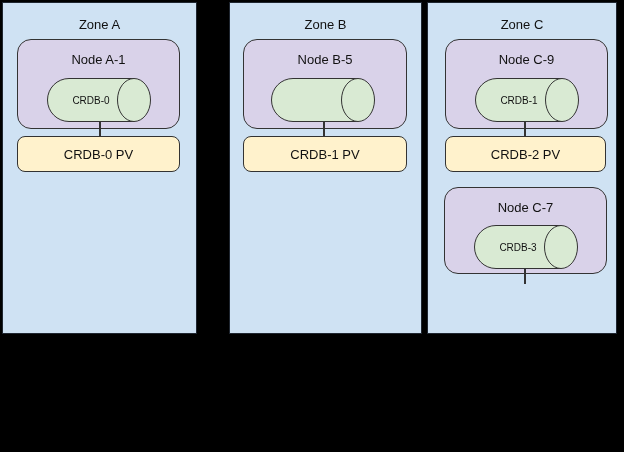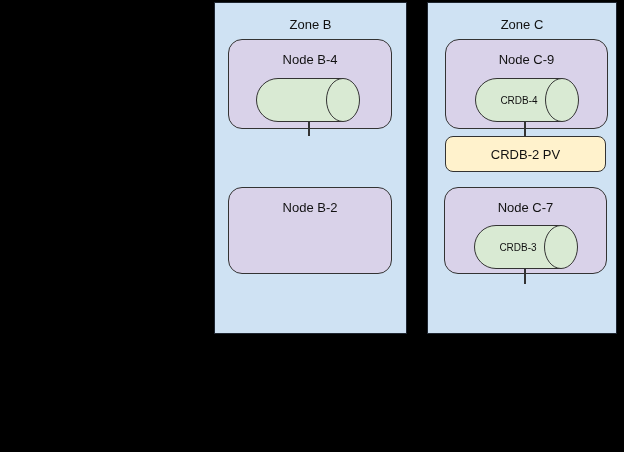--- a/index.html
+++ b/index.html
@@ -60,63 +60,83 @@
   .pod .pf{fill:var(--pod-fill);}
   .pod .ps{fill:none;stroke:var(--stroke);stroke-width:1;}
   .pod .pe{fill:var(--pod-fill);stroke:var(--stroke);stroke-width:1;}
   .pod-label{
     position:absolute;width:88px;height:44px;
     display:flex;align-items:center;justify-content:center;
     font-size:10px;
   }
   
   .zone-a{left:2px;width:195px;}
-  .zone-b{left:214px;width:193px;}
+  .zone-b{left:229px;width:193px;}
   .zone-c{left:427px;width:190px;}
 </style>
 </head>
 <body>
 
 <div class="canvas">
 
+  <div class="zone zone-a">
+    <div class="zone-title">Zone A</div>
+
+    <div class="node" style="left:14px;top:36px;width:163px;height:90px;">
+      <div class="node-title">Node A-1</div>
+    </div>
+
+    <svg class="pod" style="left:44px;top:75px;" width="104" height="44" viewBox="0 0 104 44">
+      <path class="pf" d="M87 0.5 H22 A21.5 21.5 0 0 0 22 43.5 H87 Z"></path>
+      <path class="ps" d="M87 0.5 H22 A21.5 21.5 0 0 0 22 43.5 H87"></path>
+      <ellipse class="pe" cx="87" cy="22" rx="16.5" ry="21.5"></ellipse>
+    </svg>
+    <div class="pod-label" style="left:44px;top:75px;">CRDB-0</div>
+
+    <div class="connector" style="left:96px;top:119px;height:14px;"></div>
+
+    <div class="pv" style="left:14px;top:133px;width:163px;">
+      <span>CRDB-0 PV</span>
+    </div>
+  </div>
 
   <div class="zone zone-b">
     <div class="zone-title">Zone B</div>
 
     <div class="node" style="left:13px;top:36px;width:164px;height:90px;">
-      <div class="node-title">Node B-4</div>
+      <div class="node-title">Node B-5</div>
     </div>
 
     <svg class="pod" style="left:41px;top:75px;" width="104" height="44" viewBox="0 0 104 44">
       <path class="pf" d="M87 0.5 H22 A21.5 21.5 0 0 0 22 43.5 H87 Z"></path>
       <path class="ps" d="M87 0.5 H22 A21.5 21.5 0 0 0 22 43.5 H87"></path>
       <ellipse class="pe" cx="87" cy="22" rx="16.5" ry="21.5"></ellipse>
     </svg>
 
     <div class="connector" style="left:93px;top:119px;height:14px;"></div>
 
+    <div class="pv" style="left:13px;top:133px;width:164px;">
+      <span>CRDB-1 PV</span>
+    </div>
 
-    <div class="node" style="left:13px;top:184px;width:164px;height:87px;">
-      <div class="node-title">Node B-2</div>
-    </div>
   </div>
 
   <div class="zone zone-c">
     <div class="zone-title">Zone C</div>
 
     <div class="node" style="left:17px;top:36px;width:163px;height:90px;">
       <div class="node-title">Node C-9</div>
     </div>
 
     <svg class="pod" style="left:47px;top:75px;" width="104" height="44" viewBox="0 0 104 44">
       <path class="pf" d="M87 0.5 H22 A21.5 21.5 0 0 0 22 43.5 H87 Z"></path>
       <path class="ps" d="M87 0.5 H22 A21.5 21.5 0 0 0 22 43.5 H87"></path>
       <ellipse class="pe" cx="87" cy="22" rx="16.5" ry="21.5"></ellipse>
     </svg>
-    <div class="pod-label" style="left:47px;top:75px;">CRDB-4</div>
+    <div class="pod-label" style="left:47px;top:75px;">CRDB-1</div>
 
     <div class="connector" style="left:96px;top:119px;height:14px;"></div>
 
     <div class="pv" style="left:17px;top:133px;width:161px;">
       <span>CRDB-2 PV</span>
     </div>
 
     <div class="node" style="left:16px;top:184px;width:163px;height:87px;">
       <div class="node-title">Node C-7</div>
     </div>

